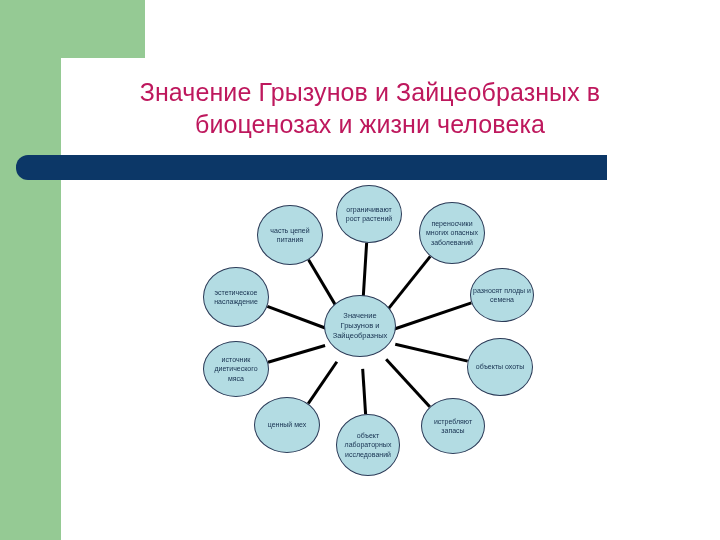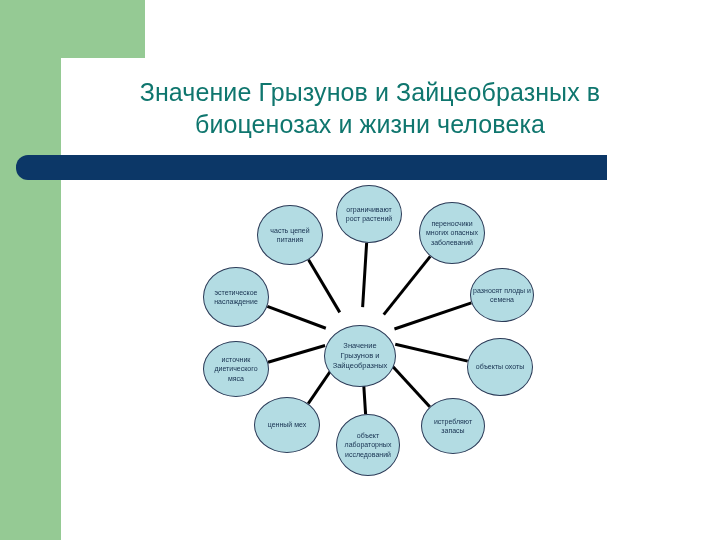--- a/index.html
+++ b/index.html
@@ -54,21 +54,21 @@
 
   
   .title {
     position: absolute;
     left: 90px;
     top: 76px;
     width: 560px;
     text-align: center;
     font-size: 25px;
     line-height: 32px;
-    color: #0f766e;
+    color: #be185d;
     letter-spacing: 0.1px;
   }
 
   
   .diagram {
     position: absolute;
     left: 0;
     top: 0;
     width: 720px;
     height: 540px;
@@ -154,19 +154,19 @@
         </div>
         <div class="node" style="left: 203px; top: 341px; width: 66px; height: 56px;">
           <span>источник диетического мяса</span>
         </div>
         <div class="node" style="left: 203px; top: 267px; width: 66px; height: 60px;">
           <span>эстетическое наслаждение</span>
         </div>
         <div class="node" style="left: 257px; top: 205px; width: 66px; height: 60px;">
           <span>часть цепей питания</span>
         </div>
-        <div class="node center" style="left: 324px; top: 325px; width: 72px; height: 62px;">
+        <div class="node center" style="left: 324px; top: 295px; width: 72px; height: 62px;">
           <span>Значение Грызунов и Зайцеобразных</span>
         </div>
       </div>
   </div>
 
 </div>
 
 </body></html>

